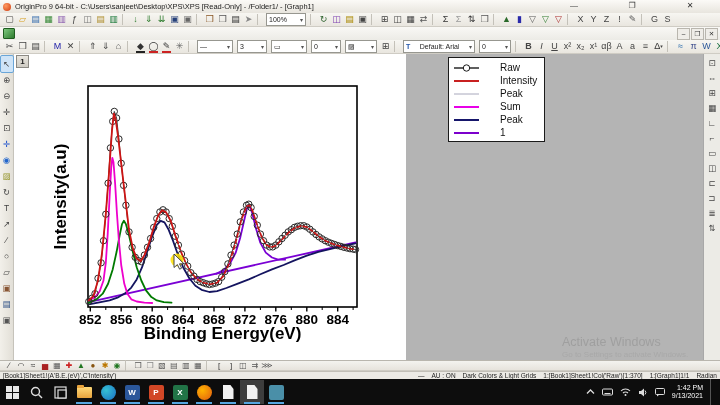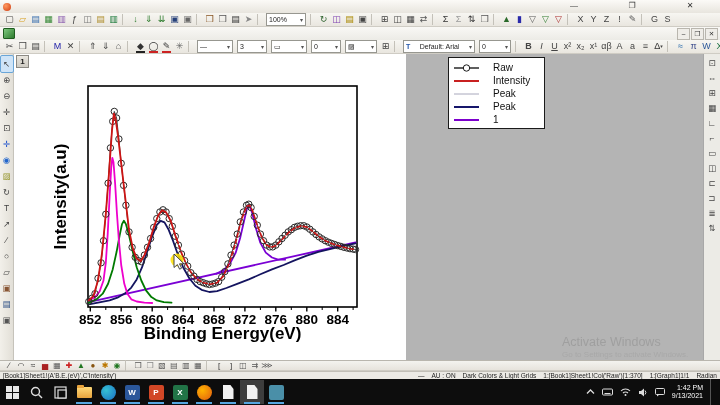--- a/index.html
+++ b/index.html
@@ -43,21 +43,21 @@
   #right-toolbar{width:17px;border-right:none;border-left:1px solid #a8a8a8;background:#ecebe6;}
   #right-toolbar .icon{height:15px;}
   #page{position:relative;width:392px;height:306px;background:#fff;flex:0 0 auto;}
   #layer-badge{position:absolute;left:2px;top:1px;width:11px;height:11px;background:linear-gradient(#e8e5de,#cfccc4);
     border:1px solid #8c8a84;font-size:8px;font-weight:bold;color:#222;text-align:center;line-height:11px;}
   #workspace{position:relative;flex:1;background:#b4b4b4;overflow:hidden;}
   
   #legend{position:absolute;left:42px;top:3px;width:97px;background:#fff;border:1.5px solid #1a1a1a;
     padding:3px 0 2px 4px;box-sizing:border-box;}
   .lg-row{display:flex;align-items:center;height:13px;}
-  .lg-label{font-size:10px;color:#111;margin-left:13px;white-space:nowrap;}
+  .lg-label{font-size:10px;color:#111;margin-left:20px;white-space:nowrap;}
   
   #watermark{position:absolute;left:156px;top:281px;color:#9f9f9f;}
   #watermark .l1{font-size:12.5px;}
   #watermark .l2{font-size:8px;color:#a8a8a8;margin-top:1px;}
   
   #toolbar-bottom{top:360px;height:11px;background:linear-gradient(#f4f3ef,#e6e3dc);border-top:1px solid #b9b6ae;}
   #toolbar-bottom .icon{width:12px;height:10px;font-size:8px;}
   .statusbar{position:absolute;left:0;top:371px;width:720px;height:8px;background:#eceae5;border-top:1px solid #c2bfb7;
     font-size:6.5px;color:#222;line-height:8px;}
   #status-left{position:absolute;left:3px;top:0;white-space:nowrap;}
@@ -80,20 +80,21 @@
   .desk-sliver{width:3px;height:26px;border-left:1px solid #555;}
   text{font-family:"Liberation Sans","DejaVu Sans",sans-serif;}
 </style>
 </head>
 <body>
 
 <div id="screen">
 
   <div class="titlebar">
     <div class="app-icon"></div>
+    <div class="title-text">OriginPro 9 64-bit - C:\Users\sanjeet\Desktop\XPS\XPS [Read-Only] - /Folder1/ - [Graph1]</div>
     <span class="win-btn" style="left:566px">—</span>
     <span class="win-btn" style="left:624px">❐</span>
     <span class="win-btn" style="left:682px">✕</span>
   </div>
 
   <div id="toolbar-standard" class="tbar">
       <span class="icon">
         <span>▢</span>
       </span>
       <span class="icon">
@@ -578,20 +579,26 @@
             <span class="lg-label">Intensity</span>
           </div>
           <div class="lg-row">
             <svg width="27" height="10">
               <line x1="1" x2="26" y1="5" y2="5" stroke="#a8a8bc" stroke-width="1"></line>
             </svg>
             <span class="lg-label">Peak</span>
           </div>
           <div class="lg-row">
             <svg width="27" height="10">
+              <line x1="1" x2="26" y1="5" y2="5" stroke="#e800e8" stroke-width="2"></line>
+            </svg>
+            <span class="lg-label">Sum</span>
+          </div>
+          <div class="lg-row">
+            <svg width="27" height="10">
               <line x1="1" x2="26" y1="5" y2="5" stroke="#16166b" stroke-width="2"></line>
             </svg>
             <span class="lg-label">Peak</span>
           </div>
           <div class="lg-row">
             <svg width="27" height="10">
               <line x1="1" x2="26" y1="5" y2="5" stroke="#7c00cc" stroke-width="2"></line>
             </svg>
             <span class="lg-label">1</span>
           </div>

